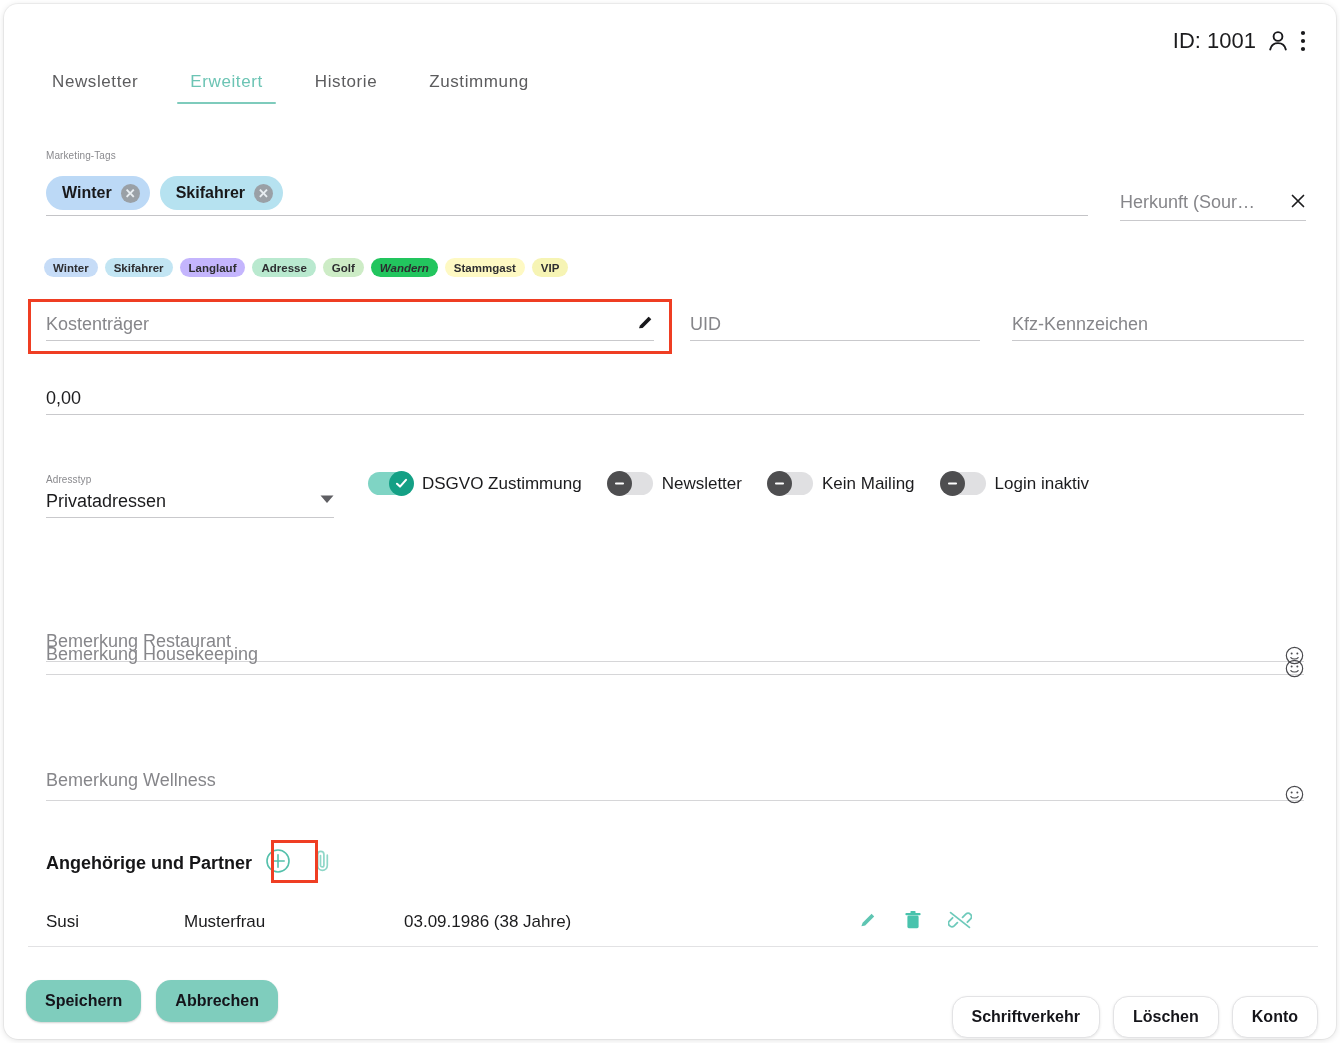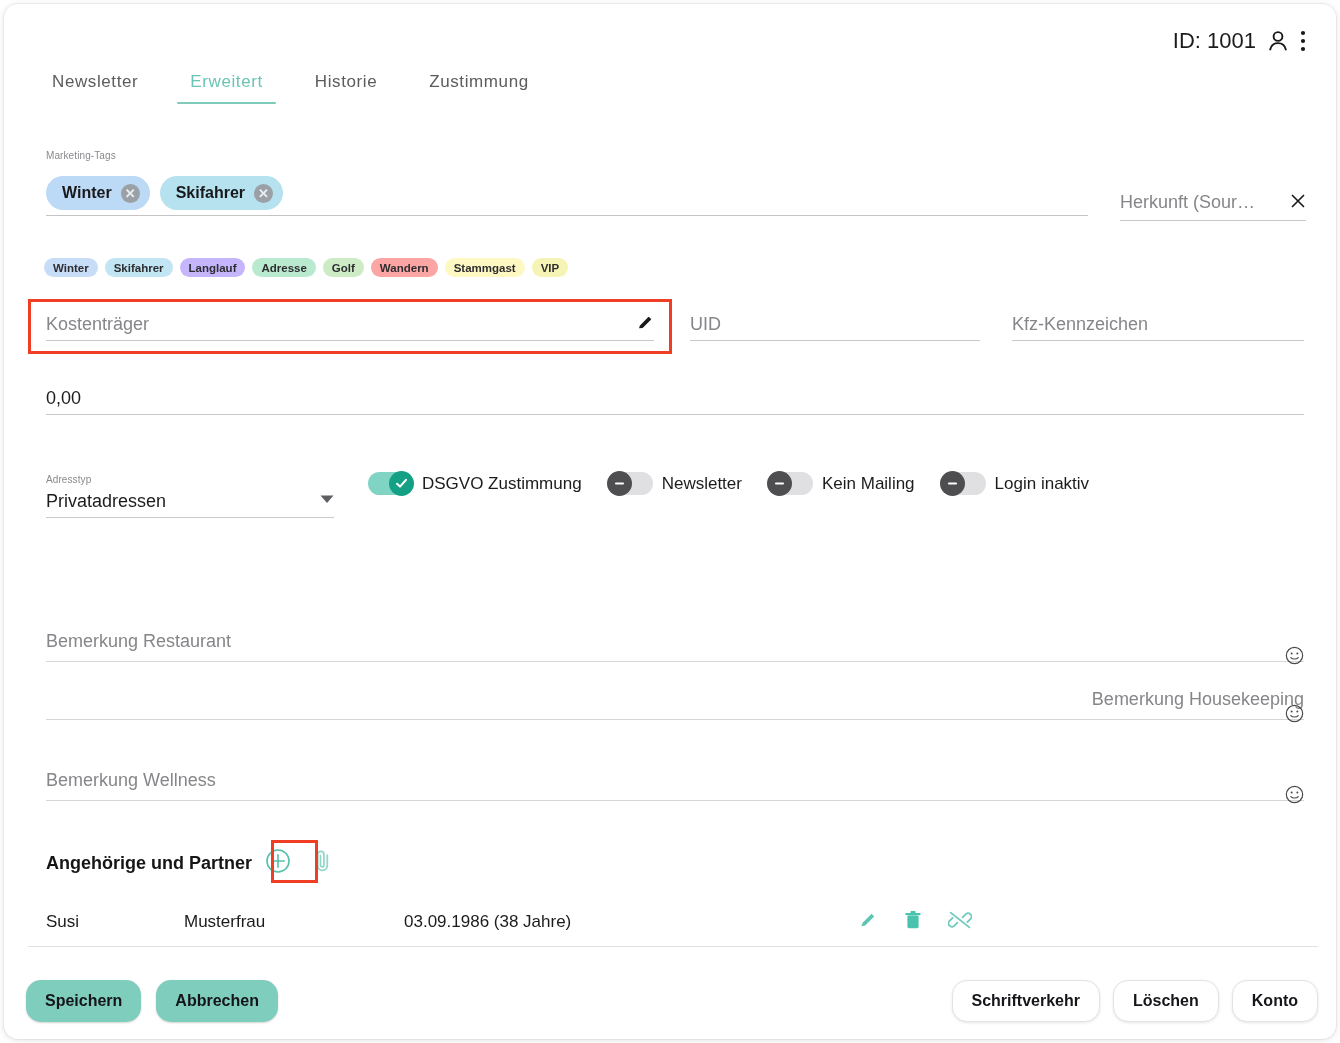--- a/index.html
+++ b/index.html
@@ -160,20 +160,21 @@
     font-size: 16px; font-weight: bold;
     font-family: "Liberation Sans", sans-serif;
     display: flex; align-items: center; justify-content: center;
     cursor: pointer;
   }
   .btn-primary { background: #7fcdbd; color: #14141a; box-shadow: 0 1px 2px rgba(0,0,0,.18); }
   .btn-ghost {
     background: #fff; color: #15151a;
     border: 1px solid #e3e3e5;
     box-shadow: 0 1px 3px rgba(0,0,0,.1);
+    margin-top: 16px;
   }
   .footer-left  { position: absolute; left: 22px;  top: 976px; display: flex; gap: 15px; }
   .footer-right { position: absolute; right: 18px; top: 976px; display: flex; gap: 13px; }
 </style>
 </head>
 <body>
 
 <div class="card">
 
 
@@ -228,21 +229,21 @@
     </div>
     <div class="uline" style="margin-top:2px;"></div>
   </div>
 
   <div class="pills">
     <div class="pill" style="background:#c6dcf7;">Winter</div>
     <div class="pill" style="background:#c2e5f3;">Skifahrer</div>
     <div class="pill" style="background:#c4b5fd;">Langlauf</div>
     <div class="pill" style="background:#b9e9cf;">Adresse</div>
     <div class="pill" style="background:#cdecc6;">Golf</div>
-    <div class="pill" style="background:#fca5a5;">Wandern</div>
+    <div class="pill" style="background:#22c55e;font-style:italic;">Wandern</div>
     <div class="pill" style="background:#fef9c3;">Stammgast</div>
     <div class="pill" style="background:#f6f4b4;">VIP</div>
   </div>
 
   <div class="field" style="left:42px; top:310px; width:608px;">
     <div style="display:flex; align-items:flex-end; justify-content:space-between;">
       <span class="fv ph">Kostenträger</span>
       <span style="padding-bottom:4px;">
         <svg width="18" height="18" viewBox="0 0 18 18">
           <path d="M3 14.2 L4 11.4 L12.3 3.1 L14.9 5.7 L6.6 14 Z" fill="#19191c"></path>
@@ -331,21 +332,21 @@
     <span class="smiley">
       <svg width="19" height="19" viewBox="0 0 20 20">
         <circle cx="10" cy="10" r="8.6" fill="none" stroke="#4a4a4e" stroke-width="1.25"></circle>
         <circle cx="7" cy="8" r="1.05" fill="#4a4a4e"></circle>
           <circle cx="13" cy="8" r="1.05" fill="#4a4a4e"></circle>
         <path d="M6.2 12.2 C7.6 14.2 12.4 14.2 13.8 12.2" fill="none" stroke="#4a4a4e" stroke-width="1.25" stroke-linecap="round"></path>
       </svg>
     </span>
   </div>
 
-  <div class="remark" style="top:685px;text-align:right;">
+  <div class="remark" style="top:640px;">
     <div class="rl">Bemerkung Housekeeping</div>
     <div class="uline-soft"></div>
     <span class="smiley">
       <svg width="19" height="19" viewBox="0 0 20 20">
         <circle cx="10" cy="10" r="8.6" fill="none" stroke="#4a4a4e" stroke-width="1.25"></circle>
         <circle cx="7" cy="8" r="1.05" fill="#4a4a4e"></circle>
           <circle cx="13" cy="8" r="1.05" fill="#4a4a4e"></circle>
         <path d="M6.2 12.2 C7.6 14.2 12.4 14.2 13.8 12.2" fill="none" stroke="#4a4a4e" stroke-width="1.25" stroke-linecap="round"></path>
       </svg>
     </span>

